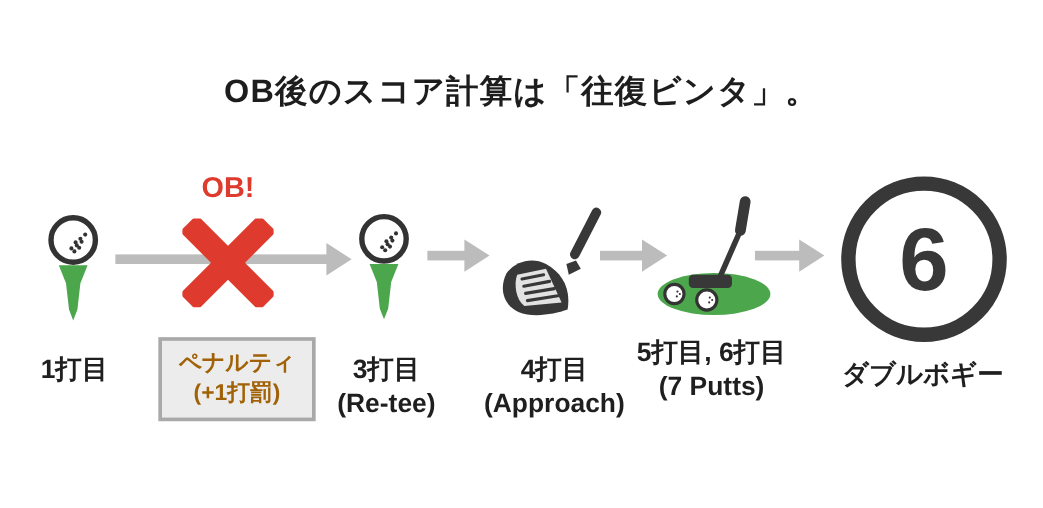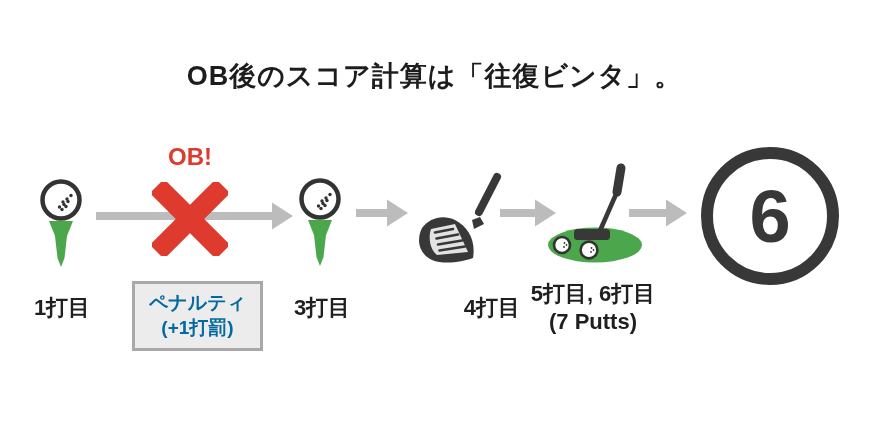--- a/index.html
+++ b/index.html
@@ -39,21 +39,21 @@
   .penalty-box{
     position:absolute;
     left:132px;top:281px;width:131px;height:70px;
     box-sizing:border-box;
     background:#ececec;
     border:3px solid #a9a9a9;
     display:flex;flex-direction:column;
     align-items:center;justify-content:center;
     font-size:19px;font-weight:700;
     line-height:1.3;
-    color:#0369a1;
+    color:#a16207;
     text-align:center;
   }
   .score-circle{
     position:absolute;
     left:701px;top:147px;
     width:138px;height:138px;
     box-sizing:border-box;
     border:12px solid #383838;
     border-radius:50%;
     display:flex;align-items:center;justify-content:center;
@@ -113,41 +113,43 @@
       <circle cx="22.5" cy="28" r="1.7"></circle>
         <circle cx="27" cy="25.5" r="1.7"></circle>
         <circle cx="31" cy="22.5" r="1.7"></circle>
       <circle cx="25" cy="30.5" r="1.7"></circle>
         <circle cx="29" cy="27.5" r="1.7"></circle>
     </g>
     <path d="M12 42 L36 42 L30 57 L27.5 79 L24 88 L20.5 79 L18 57 Z" fill="#4CA64C"></path>
   </svg>
   <div class="label" style="left:258px;top:294px;width:128px;">
     <span>3打目</span>
+    <span>(Re-tee)</span>
   </div>
 
   <svg class="arrow" style="left:356px;top:198px;" width="52" height="30" viewBox="0 0 52 30">
     <rect x="0" y="11" width="33" height="8" fill="#BCBCBC"></rect>
     <polygon points="31,1.5 52,15 31,28.5" fill="#BCBCBC"></polygon>
   </svg>
 
   <svg class="abs" style="left:410px;top:166px;" width="100" height="100" viewBox="0 0 100 100">
     <line x1="87" y1="11" x2="69" y2="46" stroke="#383838" stroke-width="8" stroke-linecap="round"></line>
     <path d="M62 54 L70 51 L74 58 L64 63 Z" fill="#383838"></path>
     <path d="M12 62 C6 74 9 88 22 94 C34 99 52 96 63 92 C66 74 58 61 45 54 C33 48 19 52 12 62 Z" fill="#383838"></path>
     <path d="M21 63 L45 58 L58 86 L27 89 C20 84 18 71 21 63 Z" fill="#E2E2E2"></path>
     <g stroke="#383838" stroke-width="2.6" stroke-linecap="round">
       <line x1="25" y1="66.5" x2="43" y2="63"></line>
       <line x1="26.5" y1="72.5" x2="48" y2="68.5"></line>
       <line x1="28" y1="78.5" x2="52" y2="74.5"></line>
       <line x1="29.5" y1="84.5" x2="55" y2="80.5"></line>
     </g>
   </svg>
-  <div class="label" style="left:382px;top:294px;width:138px;text-align:right;">
+  <div class="label" style="left:393px;top:294px;width:138px;">
     <span>4打目</span>
+    <span>(Approach)</span>
   </div>
 
   <svg class="arrow" style="left:500px;top:198px;" width="56" height="30" viewBox="0 0 56 30">
     <rect x="0" y="11" width="37" height="8" fill="#BCBCBC"></rect>
     <polygon points="35,1.5 56,15 35,28.5" fill="#BCBCBC"></polygon>
   </svg>
 
   <svg class="abs" style="left:545px;top:160px;" width="110" height="108" viewBox="0 0 110 108">
     <ellipse cx="50" cy="85" rx="47" ry="17.5" fill="#4CA64C"></ellipse>
     <line x1="76" y1="8" x2="72" y2="32" stroke="#383838" stroke-width="9" stroke-linecap="round"></line>
@@ -170,14 +172,17 @@
   </div>
 
   <svg class="arrow" style="left:629px;top:198px;" width="58" height="30" viewBox="0 0 58 30">
     <rect x="0" y="11" width="39" height="8" fill="#BCBCBC"></rect>
     <polygon points="37,1.5 58,15 37,28.5" fill="#BCBCBC"></polygon>
   </svg>
 
   <div class="score-circle">
     <span>6</span>
   </div>
+  <div class="label" style="left:689px;top:298px;width:160px;">
+    <span>ダブルボギー</span>
+  </div>
 
 </div>
 
 </body></html>

